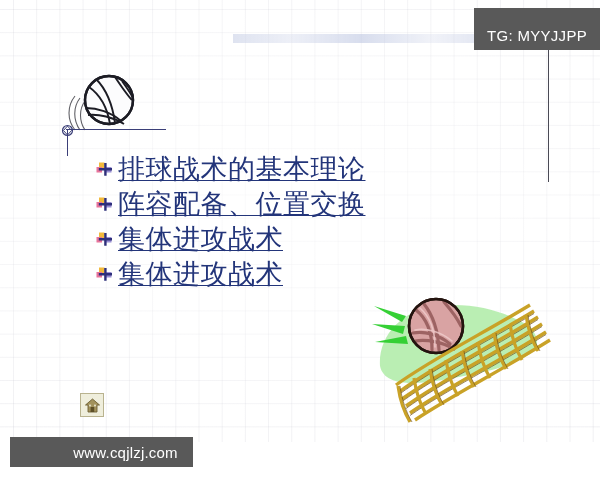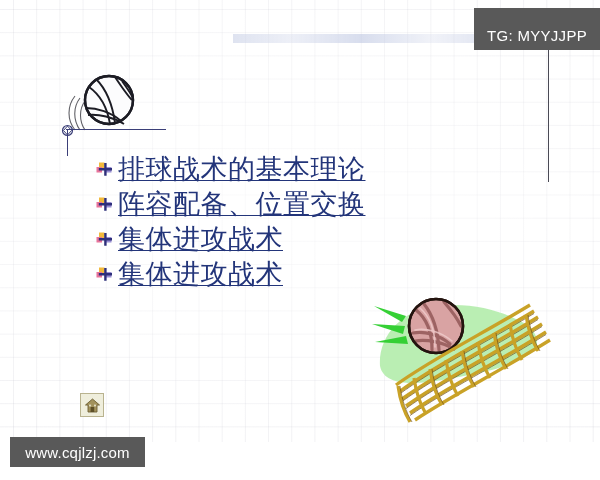--- a/index.html
+++ b/index.html
@@ -164,20 +164,21 @@
 
   
   .wm-bar {
     position: absolute;
     background: #595959;
     color: #ffffff;
     font-family: "Liberation Sans", sans-serif;
     display: flex;
     align-items: center;
     justify-content: center;
+    padding-left: 48px;
   }
   .wm-topright {
     right: 0;
     top: 8px;
     padding: 19px 13px 6px 13px;
     font-size: 15px;
     letter-spacing: 0.3px;
   }
   .wm-bottomleft {
     left: 10px;

